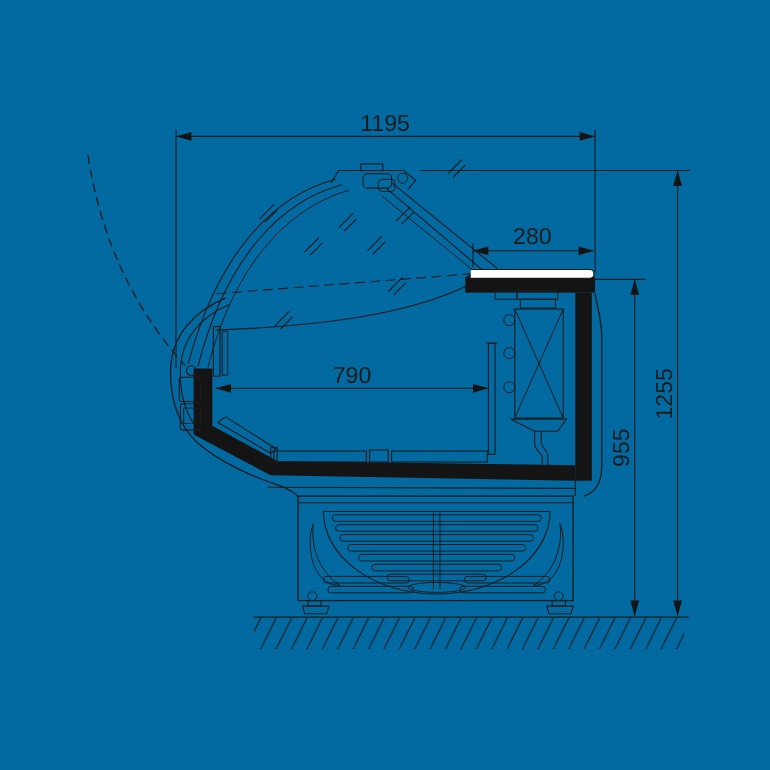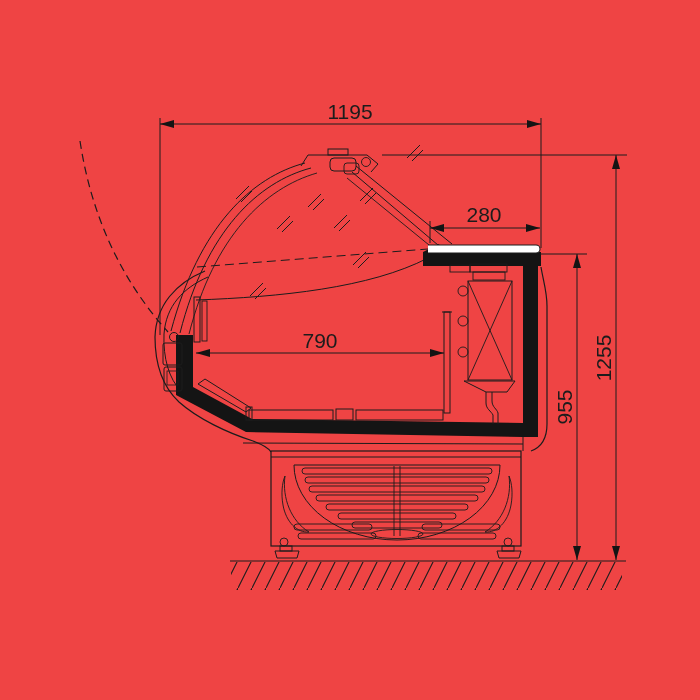--- a/index.html
+++ b/index.html
@@ -1,16 +1,16 @@
 <!DOCTYPE html>
 <html><head>
 <meta charset="utf-8">
 <style>
   html,body{margin:0;padding:0;background:#ffffff;}
-  #stage{position:relative;width:700px;height:700px;background:#ef4444;overflow:hidden;
+  #stage{position:relative;width:700px;height:700px;background:#0369a1;overflow:hidden;
          font-family:"Liberation Sans", sans-serif;}
   svg{display:block;}
   .thin{stroke:#1c1c1c;stroke-width:1;fill:none;}
   .med{stroke:#1c1c1c;stroke-width:1.2;fill:none;}
   .fine{stroke:#1c1c1c;stroke-width:.9;fill:none;}
   .hair{stroke:#1c1c1c;stroke-width:.8;fill:none;}
   .blk{fill:#141414;stroke:none;}
   .wfill{fill:#ffffff;stroke:#1c1c1c;}
   .dim{stroke:#1c1c1c;stroke-width:1;fill:none;}
   .arr{fill:#141414;stroke:none;}

